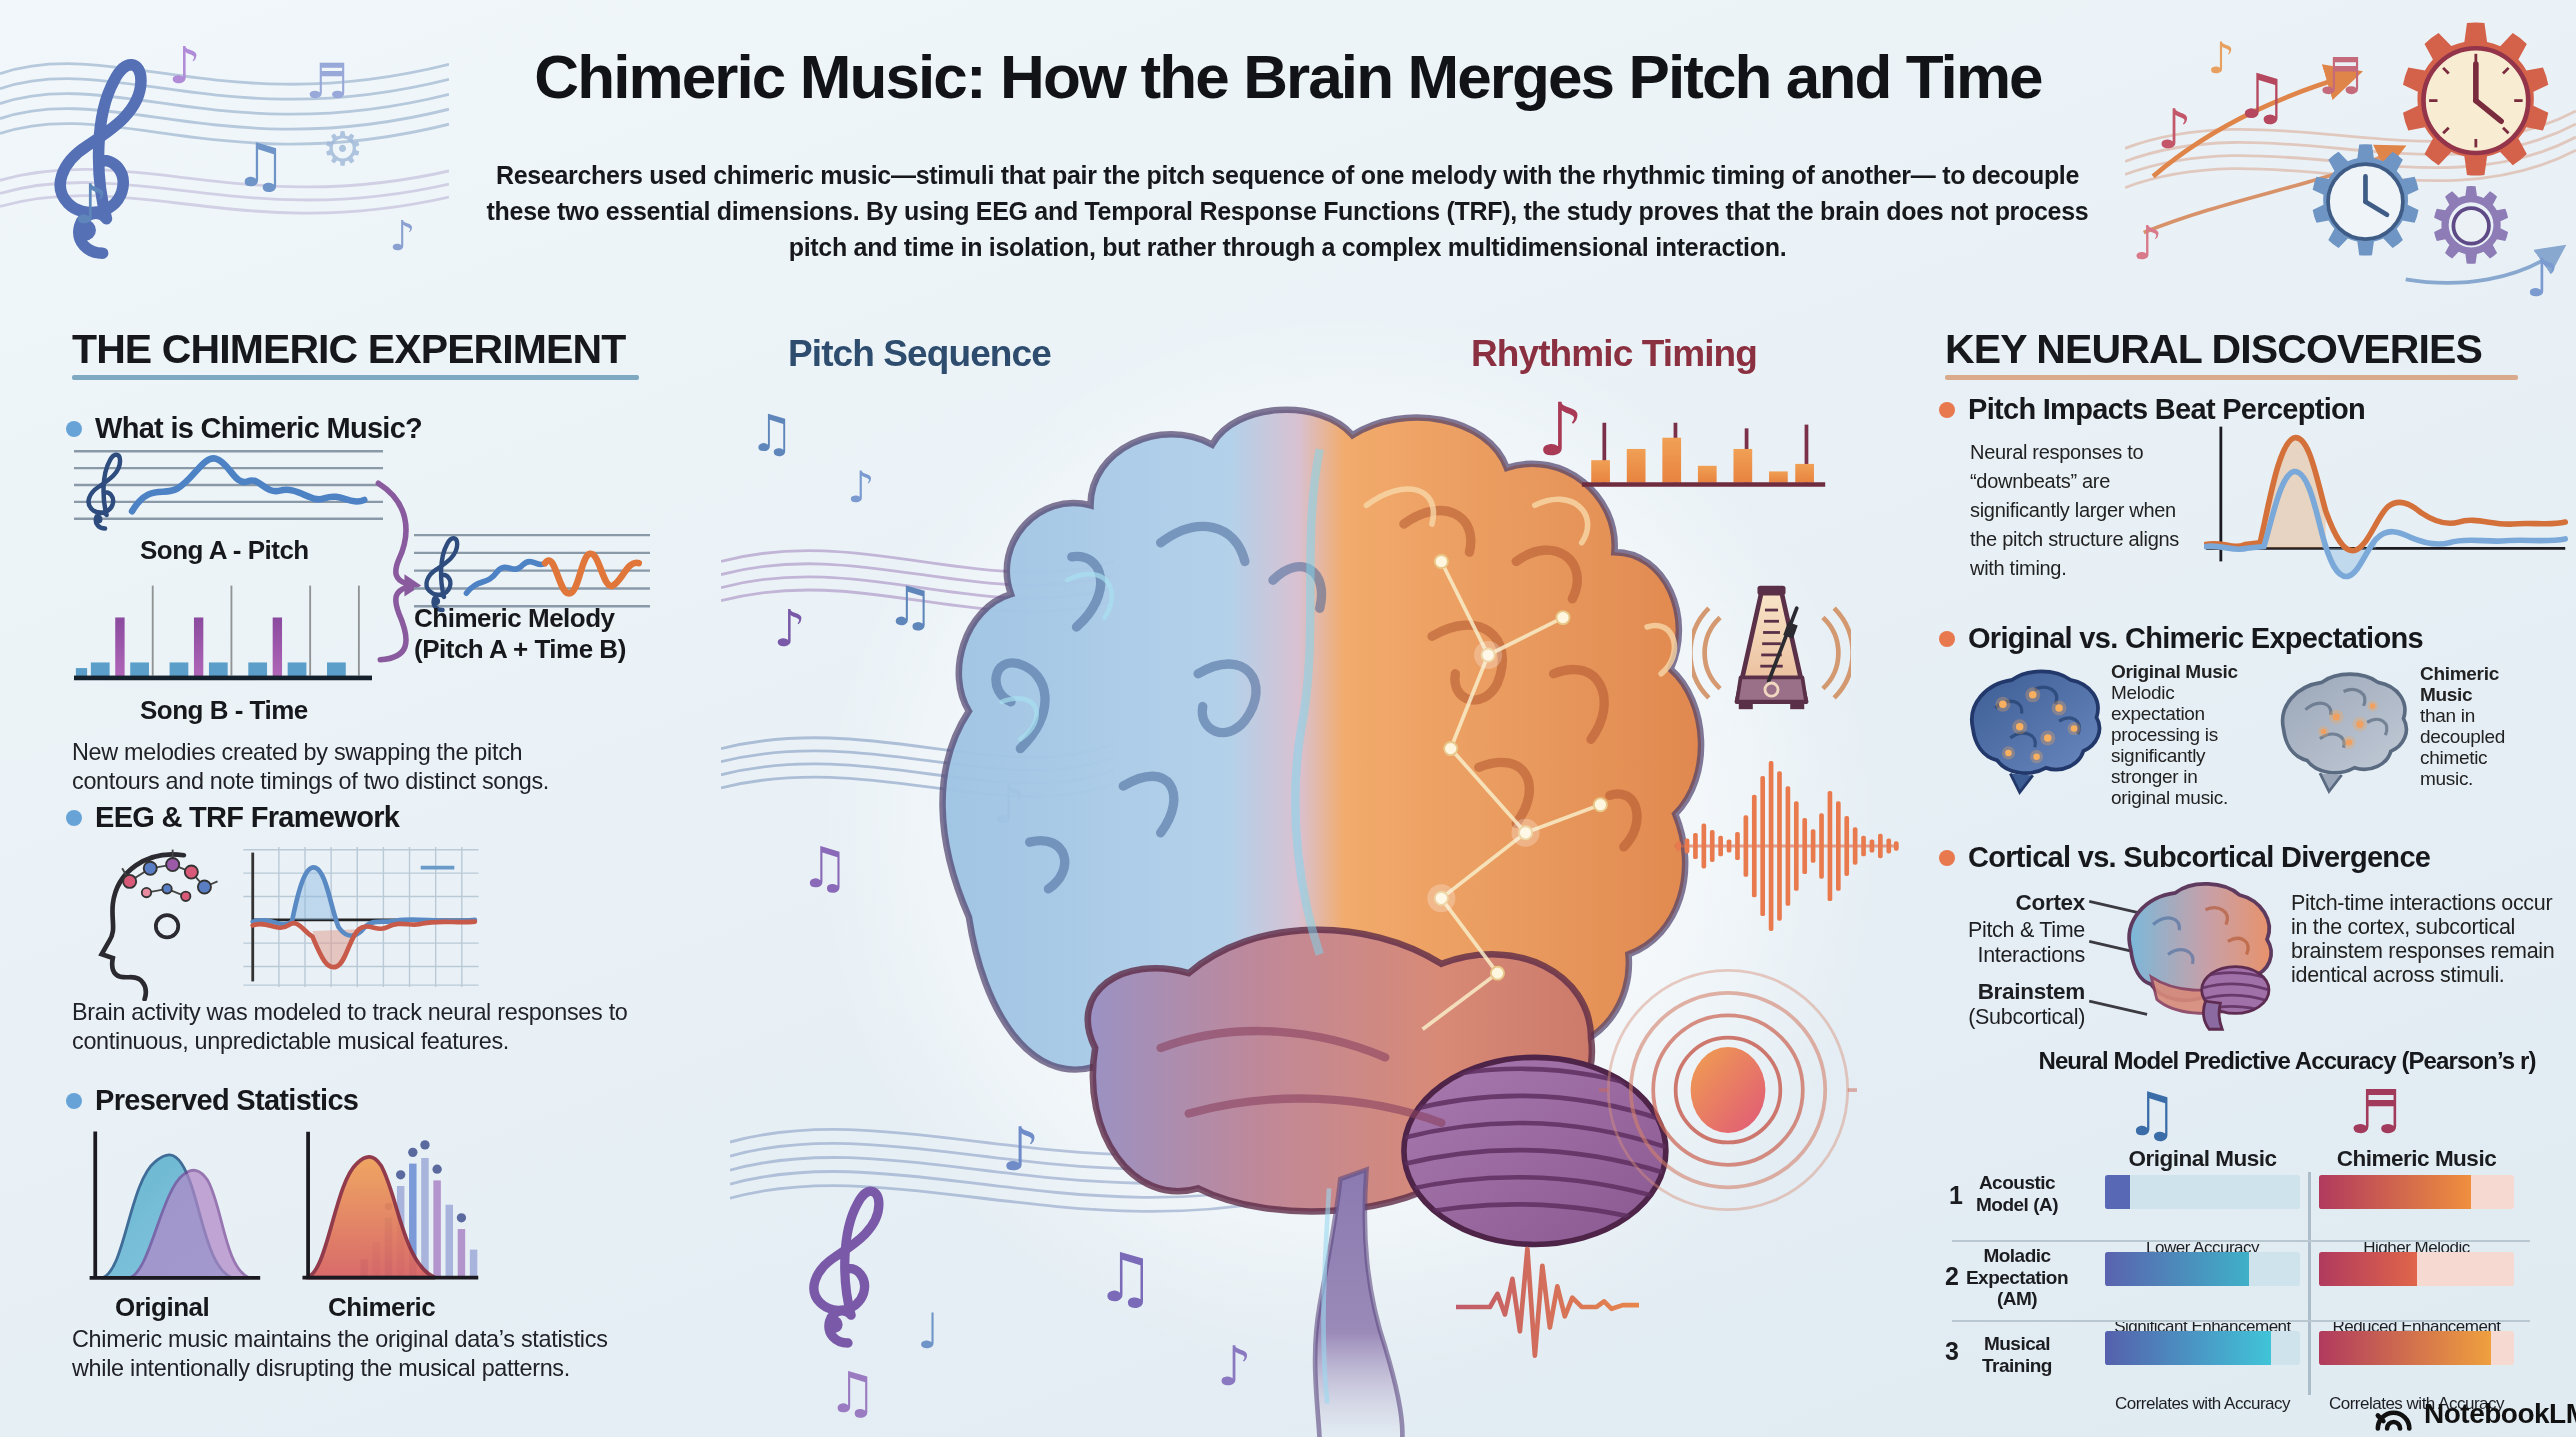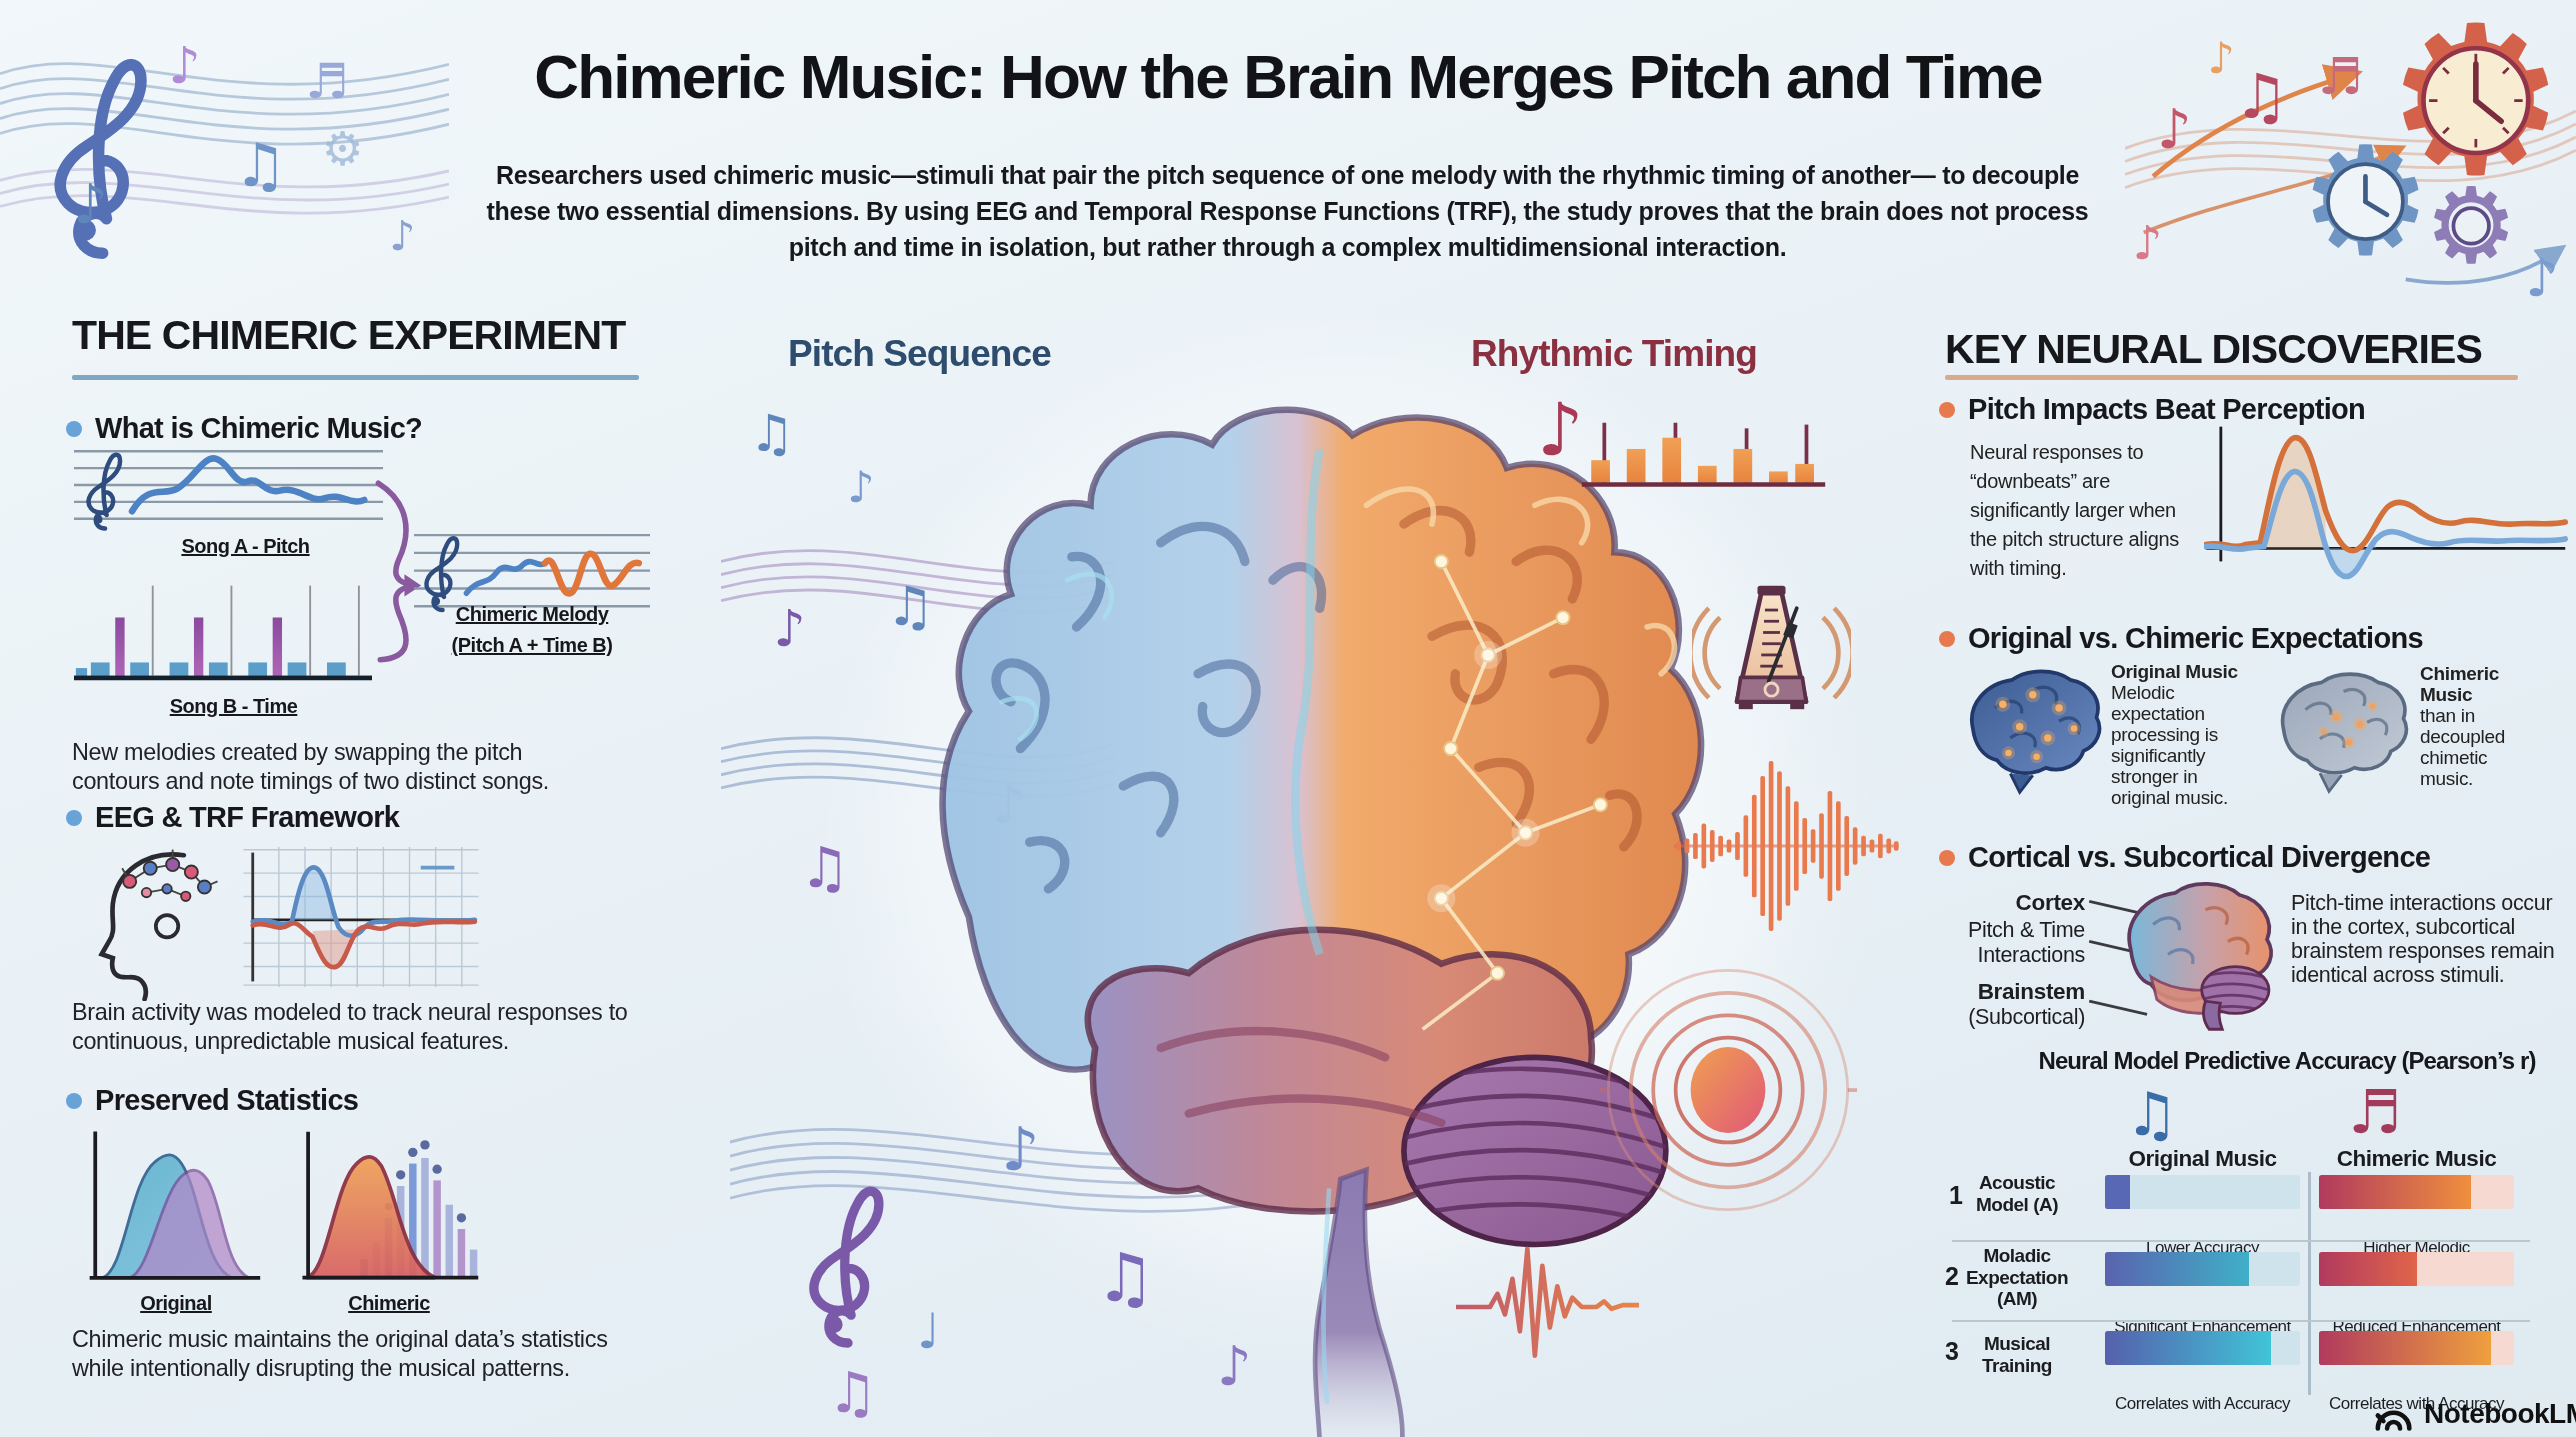--- a/index.html
+++ b/index.html
@@ -10,21 +10,21 @@
   .center-glow{left:824px;top:318px;width:1048px;height:1048px;border-radius:50%;
     background:radial-gradient(circle,rgba(255,255,255,.95) 0%,rgba(255,255,255,.55) 45%,rgba(255,255,255,0) 72%);}
   .title{left:0;top:41px;width:2576px;text-align:center;font-size:62px;font-weight:bold;letter-spacing:-1.9px;color:#121317;}
   .subtitle{left:464px;top:157px;width:1647px;text-align:center;font-size:25px;line-height:36px;font-weight:bold;letter-spacing:-0.3px;color:#17181c;}
   .h2{font-size:41px;font-weight:bold;letter-spacing:-0.9px;color:#17181c;white-space:nowrap;}
   .rule{height:4.7px;border-radius:1.9px;}
   .h3row{display:flex;align-items:center;gap:13px;}
   .h3row .bullet{flex:none;width:16px;height:16px;border-radius:50%;}
   .h3{font-size:29px;font-weight:bold;letter-spacing:-0.7px;color:#17181c;white-space:nowrap;}
   .cap{font-size:23.4px;line-height:29px;letter-spacing:-0.3px;color:#212228;}
-  .minilabel{font-size:20px;font-weight:bold;letter-spacing:-0.5px;text-align:center;color:#17181c;text-decoration:underline;}
+  .minilabel{font-size:26px;font-weight:bold;letter-spacing:-0.5px;text-align:left;color:#17181c;}
   .pitch-label{font-size:37px;font-weight:bold;letter-spacing:-0.9px;color:#2e4d6e;white-space:nowrap;}
   .timing-label{font-size:37px;font-weight:bold;letter-spacing:-0.9px;color:#8b3040;white-space:nowrap;}
   .smalltext{font-size:19px;line-height:21px;letter-spacing:-0.3px;color:#222;}
   .smalltext b{display:block;}
   .d1text{font-size:20px;line-height:29px;letter-spacing:-0.3px;color:#222;}
   .d3text{font-size:21.5px;line-height:24px;letter-spacing:-0.3px;color:#222;}
   .ptr-label{font-size:21.5px;letter-spacing:-0.3px;color:#1d1e22;text-align:right;white-space:nowrap;}
   .ptr-label.b{font-weight:bold;font-size:22.5px;}
   .tbl-title{font-size:24px;font-weight:bold;letter-spacing:-0.9px;text-align:center;white-space:nowrap;color:#17181c;}
   .tbl-head{font-size:22.5px;font-weight:bold;letter-spacing:-0.5px;text-align:center;white-space:nowrap;}
@@ -131,21 +131,21 @@
     </g>
     <g>
       <text class="glyph" x="370" y="272" font-size="112" text-anchor="middle" fill="#8d7cb5">⚙</text>
       <circle cx="370" cy="233" r="19" fill="#ecf1f5" stroke="#5e4a86" stroke-width="4"></circle>
     </g>
   </svg>
 
   <div class="abs title">Chimeric Music: How the Brain Merges Pitch and Time</div>
   <div class="abs subtitle">Researchers used chimeric music—stimuli that pair the pitch sequence of one melody with the rhythmic timing of another— to decouple these two essential dimensions. By using EEG and Temporal Response Functions (TRF), the study proves that the brain does not process pitch and time in isolation, but rather through a complex multidimensional interaction.</div>
 
-  <div class="abs h2" style="left:72px;top:312px">THE CHIMERIC EXPERIMENT</div>
+  <div class="abs h2" style="left:72px;top:326px">THE CHIMERIC EXPERIMENT</div>
   <div class="abs rule" style="left:72px;top:375px;width:567px;background:#7fa8c2"></div>
 
   <div class="abs h3row" style="left:66px;top:412px">
     <span class="bullet" style="background:#68a3d8"></span>
     <span class="h3">What is Chimeric Music?</span>
   </div>
 
   <svg class="abs" style="left:74px;top:438px" width="309" height="94" viewBox="0 0 330 100">
     <g stroke="#8a99a8" stroke-width="2.5">
       <line x1="0" y1="14" x2="330" y2="14"></line>

